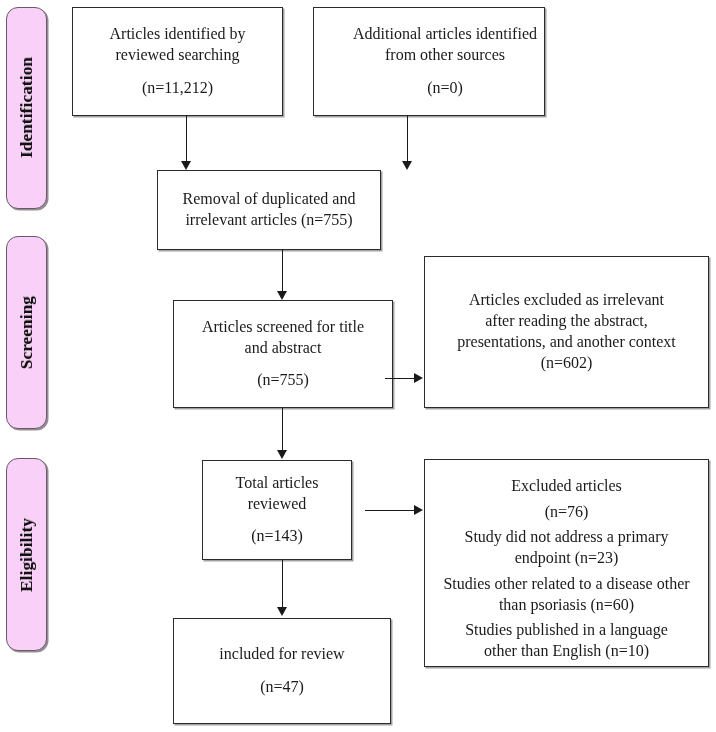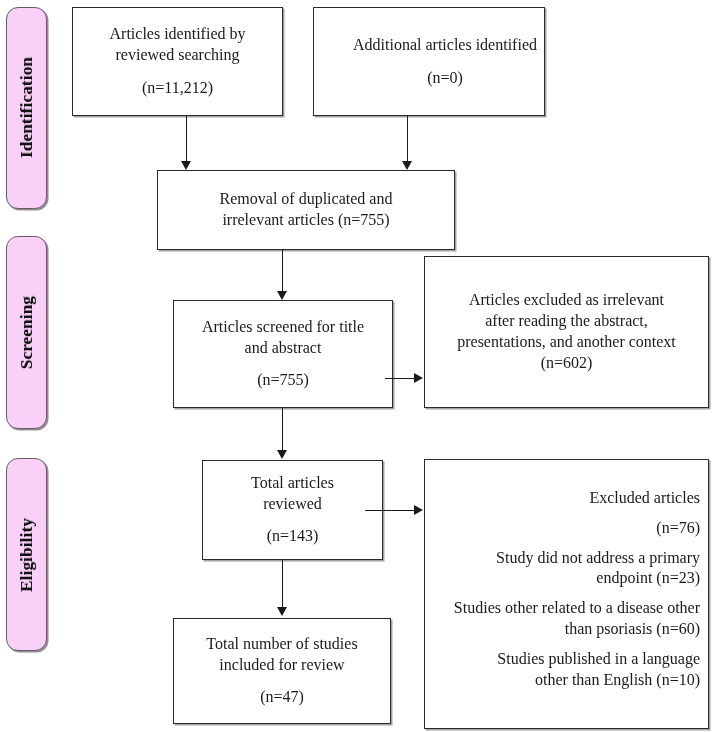--- a/index.html
+++ b/index.html
@@ -119,31 +119,32 @@
 
   <div class="flow-box" style="left:72px; top:7px; width:211px; height:109px;">
     <span class="line">Articles identified by</span>
     <span class="line">reviewed searching</span>
     <span class="gap"></span>
     <span class="line">(n=11,212)</span>
   </div>
 
   <div class="flow-box" style="left:313px; top:7px; width:232px; height:109px;padding-left:40px;">
     <span class="line">Additional articles identified</span>
+    <span class="line">from other sources</span>
     <span class="gap"></span>
     <span class="line">(n=0)</span>
   </div>
 
   <div class="vline" style="left:186px; top:116px; height:48px;"></div>
   <div class="arrow-down" style="left:181px; top:161px;"></div>
 
   <div class="vline" style="left:407px; top:116px; height:48px;"></div>
   <div class="arrow-down" style="left:402px; top:161px;"></div>
 
-  <div class="flow-box" style="left:157px; top:170px; width:298px; height:80px;">
+  <div class="flow-box" style="left:157px; top:170px; width:224px; height:80px;">
     <span class="line">Removal of duplicated and</span>
     <span class="line">irrelevant articles (n=755)</span>
   </div>
 
   <div class="vline" style="left:282px; top:250px; height:43px;"></div>
   <div class="arrow-down" style="left:277px; top:291px;"></div>
 
   <div class="flow-box" style="left:173px; top:300px; width:220px; height:108px;">
     <span class="line">Articles screened for title</span>
     <span class="line">and abstract</span>
@@ -157,28 +158,28 @@
     <span class="line">presentations, and another context</span>
     <span class="line">(n=602)</span>
   </div>
 
   <div class="hline" style="left:385px; top:378px; width:30px;"></div>
   <div class="arrow-right" style="left:414px; top:373px;"></div>
 
   <div class="vline" style="left:282px; top:408px; height:44px;"></div>
   <div class="arrow-down" style="left:277px; top:450px;"></div>
 
-  <div class="flow-box" style="left:202px; top:460px; width:181px; height:100px;">
+  <div class="flow-box" style="left:202px; top:460px; width:150px; height:100px;">
     <span class="line">Total articles</span>
     <span class="line">reviewed</span>
     <span class="gap"></span>
     <span class="line">(n=143)</span>
   </div>
 
-  <div class="flow-box" style="left:424px; top:459px; width:285px; height:270px; justify-content:flex-start; padding-top:28px;align-items:flex-end;">
+  <div class="flow-box" style="left:424px; top:459px; width:285px; height:208px; justify-content:flex-start; padding-top:16px;">
     <span class="line">Excluded articles</span>
     <span class="gap-sm"></span>
     <span class="line">(n=76)</span>
     <span class="gap-sm"></span>
     <span class="line">Study did not address a primary</span>
     <span class="line">endpoint (n=23)</span>
     <span class="gap-sm"></span>
     <span class="line">Studies other related to a disease other</span>
     <span class="line">than psoriasis (n=60)</span>
     <span class="gap-sm"></span>
@@ -186,19 +187,18 @@
     <span class="line">other than English (n=10)</span>
   </div>
 
   <div class="hline" style="left:365px; top:510px; width:50px;"></div>
   <div class="arrow-right" style="left:414px; top:505px;"></div>
 
   <div class="vline" style="left:282px; top:560px; height:49px;"></div>
   <div class="arrow-down" style="left:277px; top:607px;"></div>
 
   <div class="flow-box" style="left:173px; top:618px; width:218px; height:106px;">
-    <span class="line">Total number of studies</span>
     <span class="line">included for review</span>
     <span class="gap"></span>
     <span class="line">(n=47)</span>
   </div>
 
 </div>
 
 </body></html>

